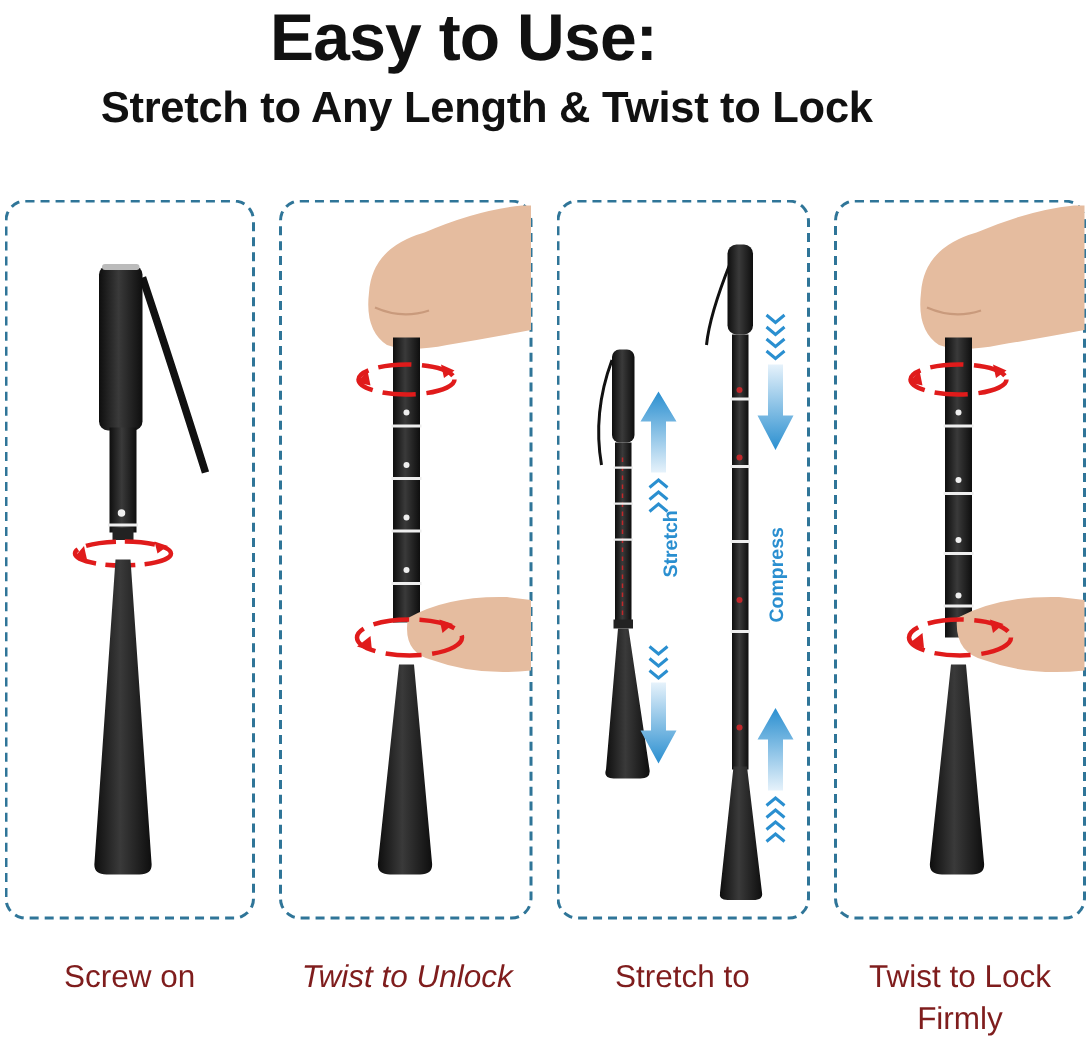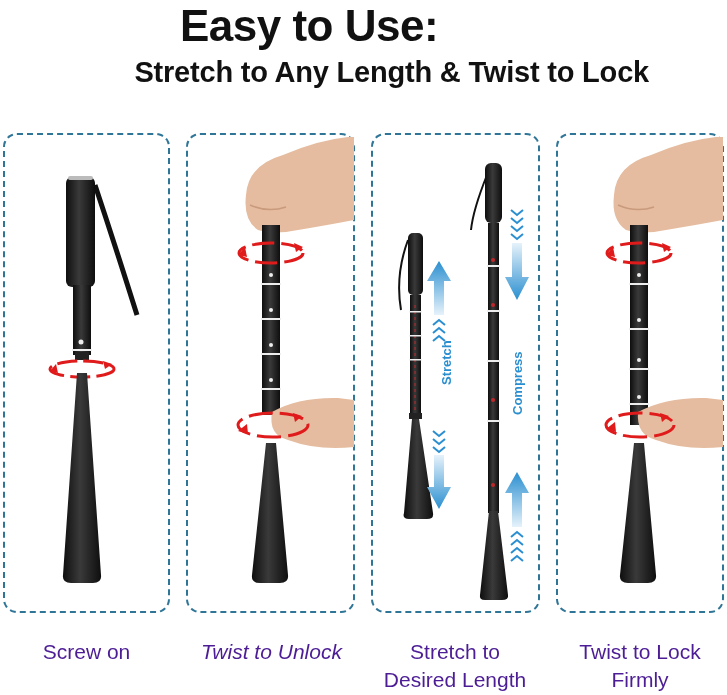--- a/index.html
+++ b/index.html
@@ -1,21 +1,21 @@
 <!DOCTYPE html>
 <html><head>
 <meta charset="utf-8">
 <style>
   html, body { margin:0; padding:0; background:#ffffff; }
   body { width:727px; height:695px; position:relative; overflow:hidden; font-family:"Liberation Sans", sans-serif; color:#1a1a1a; }
   .title { position:absolute; left:0; width:618px; top:2px; text-align:center; font-weight:bold; font-size:44px; line-height:48px; letter-spacing:-0.5px; color:#111; }
-  .subtitle { position:absolute; left:0; width:649px; top:55px; text-align:right; font-weight:bold; font-size:29px; line-height:34px; color:#111; letter-spacing:-0.2px; }
+  .subtitle { position:absolute; left:0; width:649px; top:55px; text-align:center; font-weight:bold; font-size:29px; line-height:34px; color:#111; letter-spacing:-0.2px; }
   .panel { position:absolute; top:133px; height:480px; box-sizing:border-box; border:2px dashed #2f7598; border-radius:14px; }
   .panel svg { position:absolute; left:0; top:0; }
-  .caption { position:absolute; top:638px; text-align:center; font-size:21px; line-height:28px; color:#4c1d95; }
+  .caption { position:absolute; top:638px; text-align:center; font-size:21px; line-height:28px; color:#7f1d1d; }
 </style>
 </head>
 <body>
 
 <div class="title">Easy to Use:</div>
 <div class="subtitle">Stretch to Any Length &amp; Twist to Lock</div>
 
 <div class="panel" style="left:3px; width:167px;">
   <svg width="167" height="480" viewBox="0 0 167 480">
     <defs>
@@ -186,18 +186,17 @@
 </div>
 
 <div class="caption" style="left:3px; width:167px;">
   <div>Screw on</div>
 </div>
 <div class="caption" style="left:180px; width:183px;font-style:italic;">
   <div>Twist to Unlock</div>
 </div>
 <div class="caption" style="left:360px; width:190px;">
   <div>Stretch to</div>
-  <div>Desired Length</div>
 </div>
 <div class="caption" style="left:550px; width:180px;">
   <div>Twist to Lock</div>
   <div>Firmly</div>
 </div>
 
 </body></html>

